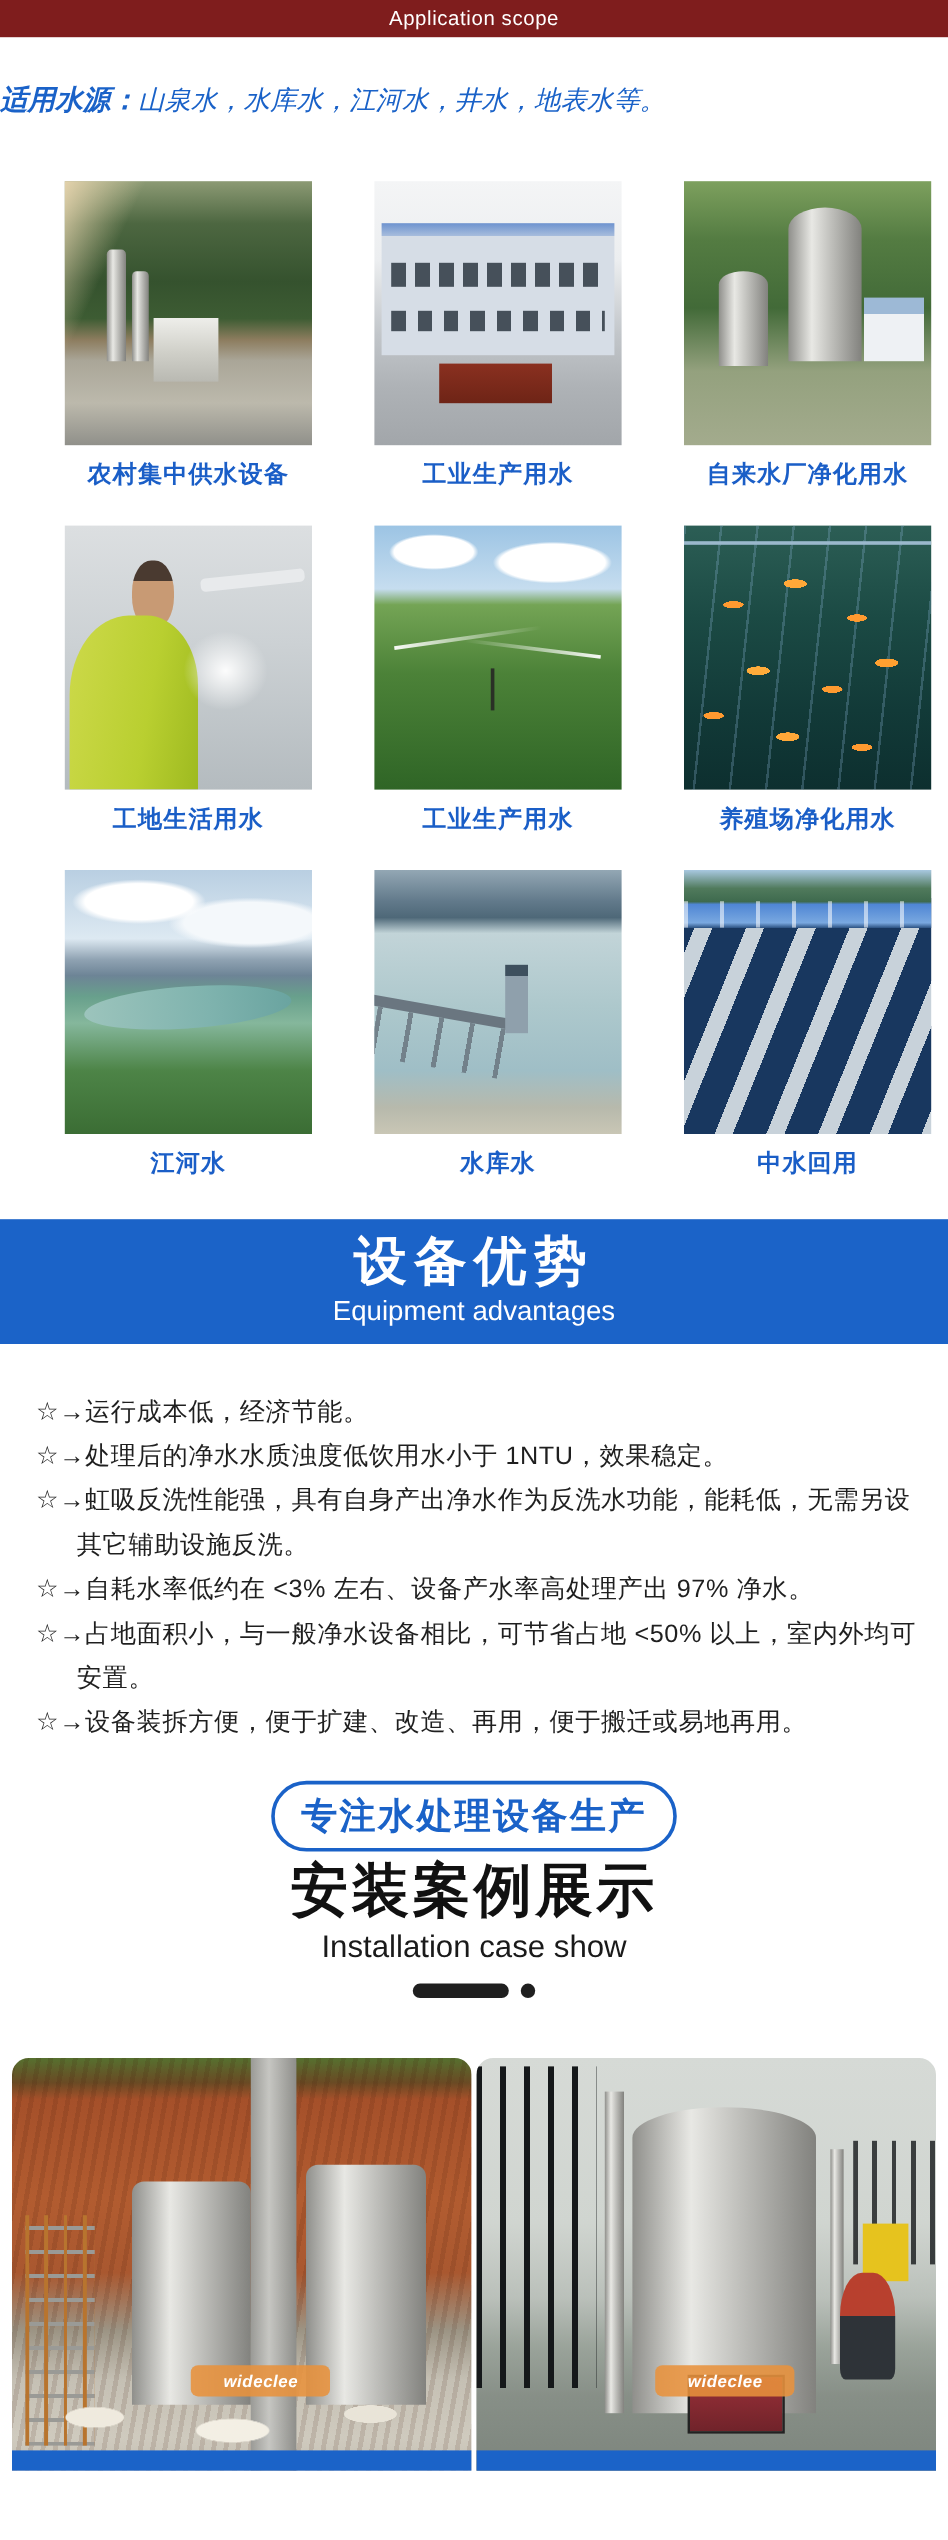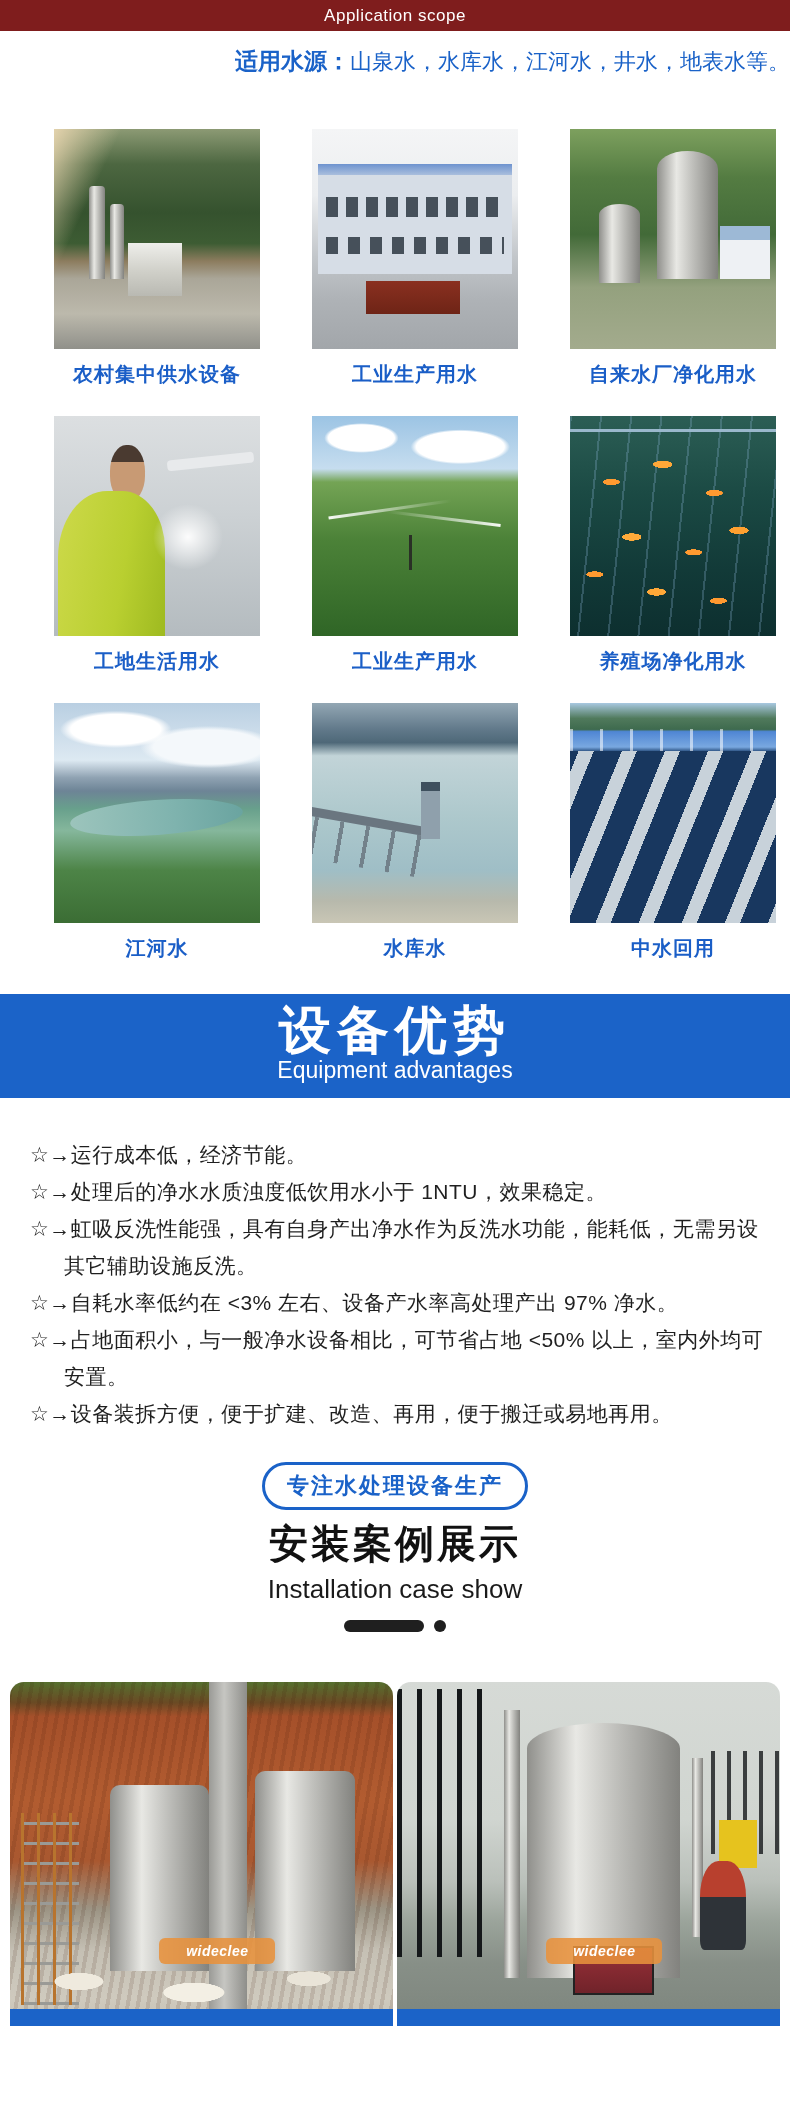--- a/index.html
+++ b/index.html
@@ -4,21 +4,21 @@
 <style>
   html,body{margin:0;padding:0;background:#fff;}
   .page{position:relative;width:790px;height:2117px;margin:0 auto;overflow:hidden;background:#fff;
         font-family:"Liberation Sans","DejaVu Sans",sans-serif;color:#222;}
 
   
   .topbar{height:31px;background:#7f1d1d;display:flex;align-items:center;justify-content:center;}
   .topbar .t{color:#fff;font-size:17px;font-weight:500;letter-spacing:.5px;}
 
   
-  .intro{padding-top:12px;text-align:right;font-size:22px;line-height:36px;color:#1a62c8;white-space:nowrap;}
+  .intro{padding-top:34px;text-align:left;font-size:22px;line-height:36px;color:#1a62c8;white-space:nowrap;font-style:italic;}
   .intro .lbl{font-weight:bold;font-size:23px;}
 
   
   .gallery{margin-top:49px;padding:0 14px;}
   .grow{display:flex;gap:12px;}
   .grow figure{flex:1;margin:0;padding-left:40px;}
   .photo{position:relative;height:220px;overflow:hidden;background:#ccc;}
   .cap{margin-top:12px;margin-bottom:29px;text-align:center;color:#1a5ec7;font-size:20px;line-height:26px;font-weight:600;letter-spacing:1px;}
   .shape{position:absolute;}
   .silver{background:linear-gradient(90deg,#8f8f8b,#e8e8e4 32%,#c0c0bc 58%,#82827e);}
@@ -87,32 +87,32 @@
       background:repeating-linear-gradient(90deg,rgba(106,118,128,.85) 0 4px,transparent 4px 26px);}
   .s8 .tw{left:53%;top:36%;width:9%;height:26%;background:linear-gradient(180deg,#3e505e 0 16%,#8fa0ac 16%);}
   
   .s9{background:linear-gradient(180deg,#a8c8e0 0%,#507a5c 7%,#3e6a4e 12%,#4f86d4 13%,#79a8e0 20%,#2a5080 22%,rgba(0,0,0,0) 22%),
       repeating-linear-gradient(112deg,#18375f 0 26px,#c8d2da 26px 40px);}
   .s9 .rl{left:0;top:12%;width:100%;height:10%;
       background:repeating-linear-gradient(90deg,rgba(255,255,255,.55) 0 3px,transparent 3px 30px);}
 
   
   .banner{margin-top:4px;height:104px;background:#1b63c8;color:#fff;text-align:center;}
-  .banner h2{margin:0;padding-top:12px;font-size:52px;line-height:48px;letter-spacing:6px;font-weight:900;}
+  .banner h2{margin:0;padding-top:12px;font-size:44px;line-height:48px;letter-spacing:6px;font-weight:900;}
   .banner .sub{font-size:23px;line-height:28px;margin-top:2px;font-weight:500;}
 
   
   .advs{padding:38px 26px 0 30px;}
   .adv-item{font-size:21px;line-height:37px;color:#1f1f1f;padding-left:34px;text-indent:-34px;letter-spacing:.5px;}
 
   
   .badge-wrap{margin-top:30px;text-align:center;}
   .badge{display:inline-block;border:3px solid #1a62c8;border-radius:30px;color:#1a62c8;
-         font-size:22px;font-weight:bold;padding:6px 22px;letter-spacing:2px;}
-  .case-title{margin:6px 0 0;text-align:center;font-size:39px;line-height:56px;font-weight:900;color:#111;letter-spacing:3px;}
+         font-size:30px;font-weight:bold;padding:6px 22px;letter-spacing:2px;}
+  .case-title{margin:6px 0 0;text-align:center;font-size:48px;line-height:56px;font-weight:900;color:#111;letter-spacing:3px;}
   .case-sub{text-align:center;font-size:26px;line-height:30px;color:#1a1a1a;margin-top:2px;}
   .divider{margin-top:16px;display:flex;justify-content:center;align-items:center;gap:10px;}
   .divider .bar{width:80px;height:12px;border-radius:6px;background:#1f1f1f;}
   .divider .dot{width:12px;height:12px;border-radius:50%;background:#1f1f1f;}
 
   
   .cases{margin-top:50px;padding:0 10px;display:flex;gap:4px;height:344px;}
   .case-photo{position:relative;flex:1;overflow:hidden;border-radius:14px 14px 0 0;}
   .cl{background:repeating-linear-gradient(100deg,rgba(60,20,5,.12) 0 4px,rgba(0,0,0,0) 4px 10px),
       linear-gradient(180deg,#56702f 0%,#6a4a24 6%,#a5502a 10%,#b25c30 34%,#a95830 52%,#9c9484 66%,#c5c0b4 78%,#cfcabe 92%,#c5c0b4 100%);}

